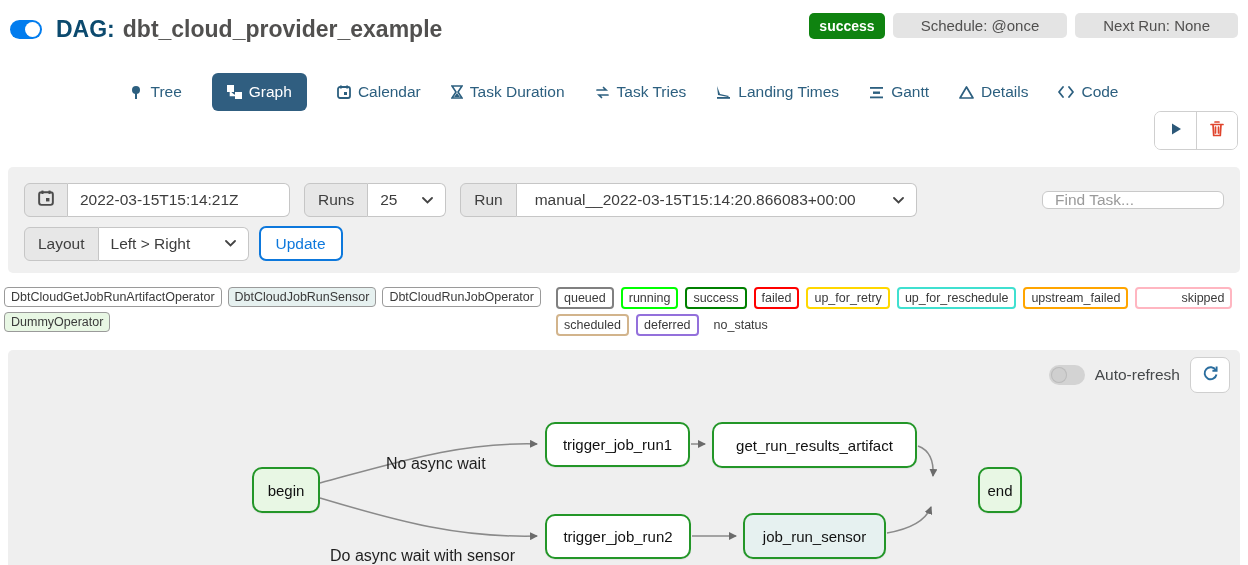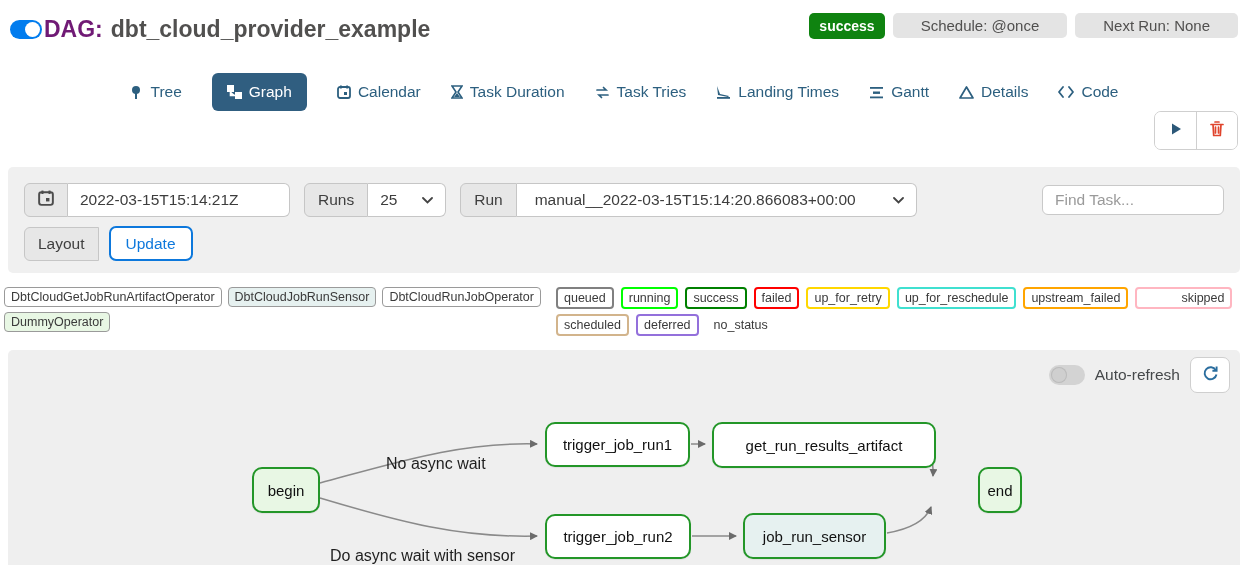--- a/index.html
+++ b/index.html
@@ -4,21 +4,21 @@
 <style>
   * { margin:0; padding:0; box-sizing:border-box; }
   html,body { background:#fff; }
   body { font-family:"Liberation Sans","DejaVu Sans",sans-serif; color:#51504f; }
   .app { position:relative; width:1248px; height:565px; background:#fff; overflow:hidden; }
 
   
   .header { display:flex; align-items:center; padding:16px 10px 0 10px; }
   .toggle { width:32px; height:19px; border-radius:10px; background:#017cee; position:relative; flex:0 0 auto; cursor:pointer; }
   .toggle .knob { position:absolute; top:2px; right:2px; width:15px; height:15px; border-radius:50%; background:#fff; }
-  .dag-prefix { margin-left:2px; font-size:23px; font-weight:bold; color:#701a75; }
+  .dag-prefix { margin-left:14px; font-size:23px; font-weight:bold; color:#0c4a6e; }
   .dag-title { margin-left:8px; font-size:23px; font-weight:bold; color:#51504f; }
   .header-right { margin-left:auto; display:flex; gap:8px; align-items:flex-start; margin-top:-8px; }
   .badge { font-size:15px; padding:4px 28px; border-radius:5px; background:#e4e4e4; color:#51504f; white-space:nowrap; }
   .badge.success { background:#0f8310; color:#fff; font-weight:bold; font-size:14px; padding:5px 10px; }
 
   
   .tabbar { display:flex; align-items:center; margin:30px 10px 0 10px;flex-direction:column; }
   .tabs { display:flex; align-items:center; gap:30px; color:#2c5f7f; font-size:15.5px; }
   .tab { display:flex; align-items:center; gap:7px; cursor:pointer; white-space:nowrap; }
   .tab svg { display:block; }
@@ -34,21 +34,21 @@
   .frow + .frow { margin-top:9px; }
   .group { display:flex; align-items:flex-end; }
   .group + .group, .group + .gap { margin-left:14px; }
   .addon { display:flex; align-items:center; justify-content:center; background:#e7e7e7; border:1px solid #c6c6c6; color:#3f3f3f; font-size:15.5px; padding:0 13px; height:34px; }
   .addon.first { border-radius:6px 0 0 6px; }
   .field { height:34px; border:1px solid #c6c6c6; border-left:none; background:#fff; font-size:15.5px; color:#3d3d3d; display:flex; align-items:center; }
   .field.last { border-radius:0 6px 6px 0; }
   input.field { padding:0 12px; font-family:inherit; outline:none; }
   .select { padding:0 12px; cursor:pointer; justify-content:space-between; gap:10px; white-space:nowrap; }
   .chev { width:11px; height:7px; flex:0 0 auto; }
-  .find-task { margin-left:auto; width:182px; height:30px; border:1px solid #c9c9c9; border-radius:6px; background:#fff; padding:0 12px; font-size:15.5px; font-family:inherit; color:#3d3d3d; outline:none; }
+  .find-task { margin-left:auto; width:182px; height:18px; border:1px solid #c9c9c9; border-radius:6px; background:#fff; padding:0 12px; font-size:15.5px; font-family:inherit; color:#3d3d3d; outline:none; }
   .find-task::placeholder { color:#9a9a9a; }
   .update-btn { margin-left:10px; height:35px; padding:0 15px; background:#fff; border:2px solid #0d78dc; color:#0d78dc; font-size:15.5px; border-radius:7px; cursor:pointer; font-family:inherit; }
 
   
   .legend { display:flex; padding:14px 4px 0 4px; align-items:flex-start; }
   .ops { width:552px; display:flex; flex-wrap:wrap; gap:5px 6px; }
   .states { flex:1; display:flex; flex-wrap:wrap; gap:5px 7px; align-items:center; }
   .pill { font-size:12.5px; color:#3a3a3a; border:1.5px solid #9a9a9a; border-radius:4px; padding:2px 6px; background:#fff; white-space:nowrap; }
   .pill.state { border-width:2px; }
   .pill.bare { border-color:transparent; color:#3a3a3a; }
@@ -58,21 +58,21 @@
   .refresh-row { position:absolute; top:7px; right:10px; display:flex; align-items:center; gap:10px; z-index:3; }
   .toggle-off { width:36px; height:20px; border-radius:10px; background:#d3d3d3; position:relative; cursor:pointer; }
   .toggle-off .knob { position:absolute; top:2px; left:2px; width:16px; height:16px; border-radius:50%; background:#c2c2c2; box-shadow:inset 0 0 0 1px #bbb; background:#cfcfcf; }
   .refresh-label { font-size:15.5px; color:#45484a; }
   .refresh-btn { width:40px; height:36px; background:#fff; border:1px solid #cfcfcf; border-radius:7px; display:flex; align-items:center; justify-content:center; cursor:pointer; }
   .edges { position:absolute; left:0; top:0; width:1232px; height:248px; }
   .node { position:absolute; border:2.5px solid #239628; border-radius:10px; background:#fff; display:flex; align-items:center; justify-content:center; font-size:15px; color:#111; cursor:pointer; box-shadow:0 1px 1px rgba(0,0,0,.06); z-index:2; }
   .edge-label { position:absolute; font-size:16px; color:#1f1f1f; white-space:nowrap; z-index:1; }
   #node-begin  { left:244px; top:117px; width:68px; height:46px; }
   #node-run1   { left:537px; top:72px;  width:145px; height:45px; }
-  #node-artifact{ left:704px; top:72px; width:224px; height:46px; }
+  #node-artifact{ left:704px; top:72px; width:205px; height:46px; }
   #node-end    { left:930px; top:117px; width:44px; height:46px;margin-left:40px; }
   #node-run2   { left:537px; top:164px; width:146px; height:45px; }
   #node-sensor { left:735px; top:163px; width:143px; height:46px; }
   #edge-label-0 { left:378px; top:105px; }
   #edge-label-1 { left:322px; top:197px; }
 </style>
 </head>
 <body>
 
 <div class="app">
@@ -218,20 +218,26 @@
           <svg class="chev" viewBox="0 0 11 7">
               <path d="M1 1 l4.5 4.5 L10 1" fill="none" stroke="#444" stroke-width="1.8" stroke-linecap="round"></path>
             </svg>
         </div>
       </div>
       <input class="find-task" placeholder="Find Task..." style="">
     </div>
     <div class="frow">
       <div class="group">
         <div class="addon first">Layout</div>
+        <div class="field select last" style="width:150px">
+          <span>Left &gt; Right</span>
+          <svg class="chev" viewBox="0 0 11 7">
+              <path d="M1 1 l4.5 4.5 L10 1" fill="none" stroke="#444" stroke-width="1.8" stroke-linecap="round"></path>
+            </svg>
+        </div>
       </div>
       <button class="update-btn">Update</button>
     </div>
   </div>
 
   <div class="legend">
     <div class="ops">
       <span class="pill" style="background-color: rgb(255, 255, 255);">DbtCloudGetJobRunArtifactOperator</span>
       <span class="pill" style="background-color: rgb(230, 241, 240);">DbtCloudJobRunSensor</span>
       <span class="pill" style="background-color: rgb(255, 255, 255);">DbtCloudRunJobOperator</span>

